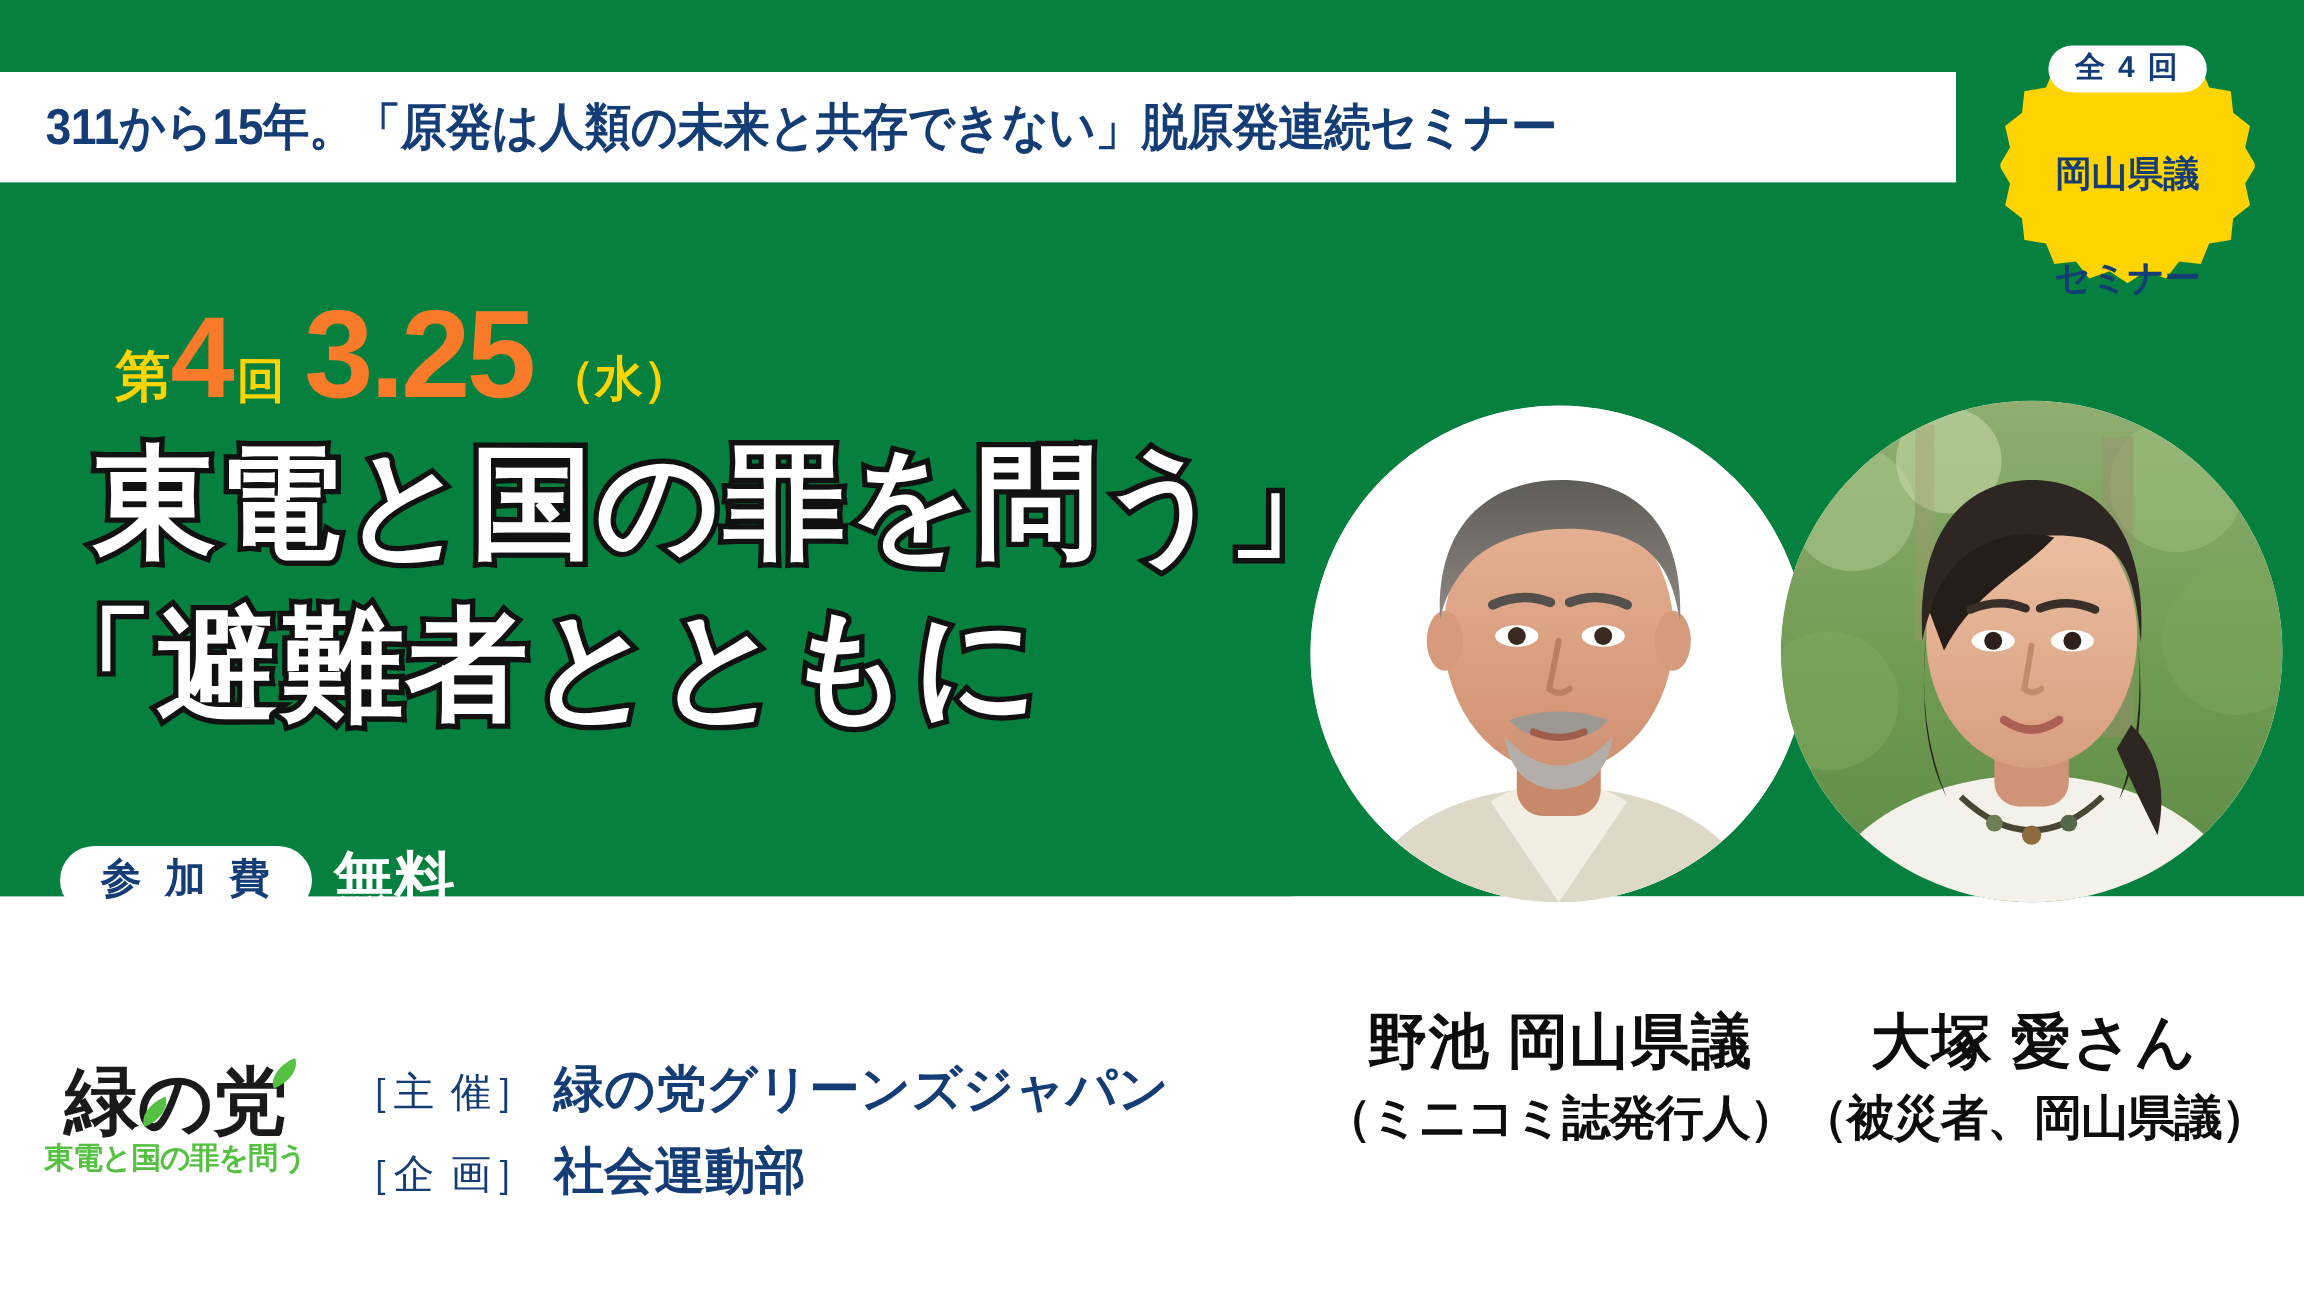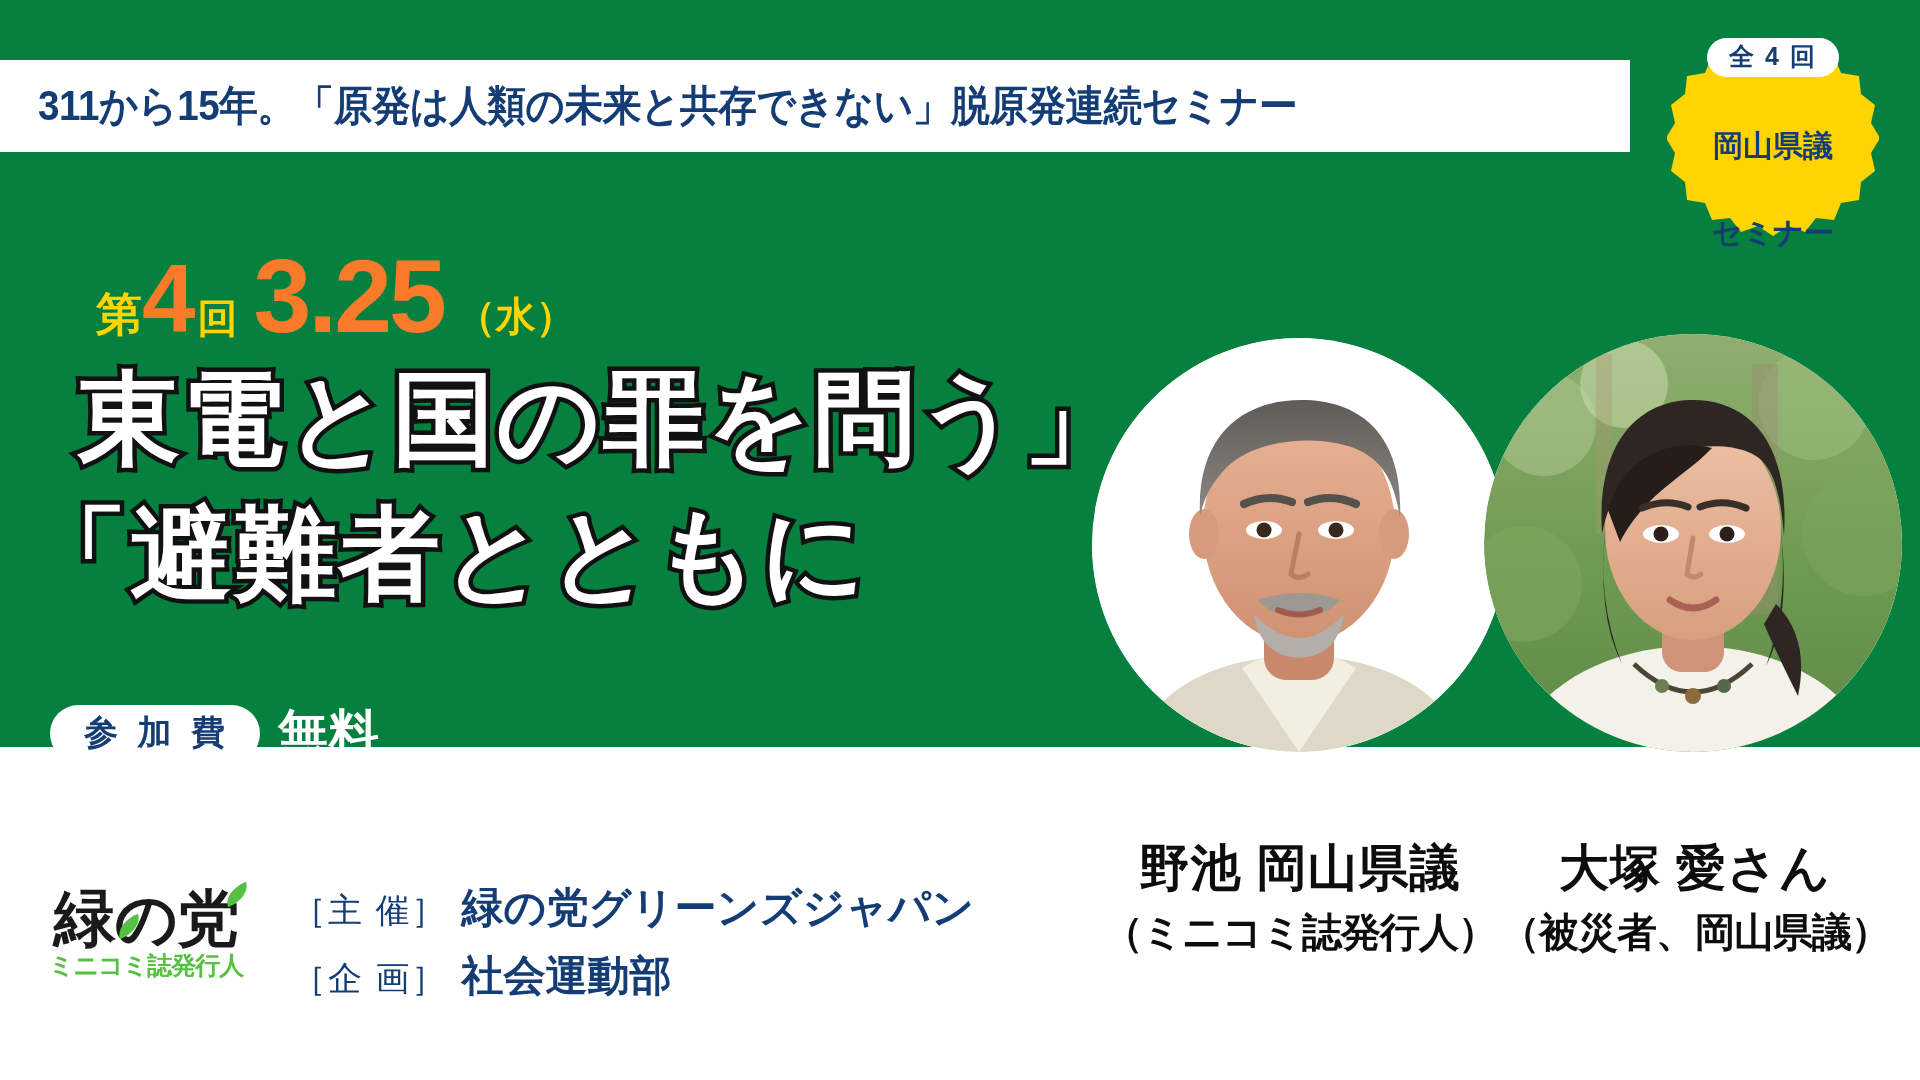--- a/index.html
+++ b/index.html
@@ -478,21 +478,21 @@
     <div class="cap-name">大塚 愛さん</div>
     <div class="cap-role">（被災者、岡山県議）</div>
   </div>
 
   <div class="logo">
     <div class="logo-main">
       <span>緑の党</span>
       <span class="leaf leaf-a"></span>
       <span class="leaf leaf-b"></span>
     </div>
-    <div class="logo-sub">ミニコミ誌発行人</div>
+    <div class="logo-sub">東電と国の罪を問う</div>
   </div>
 
   <div class="org-block">
     <div class="org-line">
       <span class="org-tag">［主 催］</span>
       <span class="org-val">緑の党グリーンズジャパン</span>
     </div>
     <div class="org-line">
       <span class="org-tag">［企 画］</span>
       <span class="org-val">社会運動部</span>

